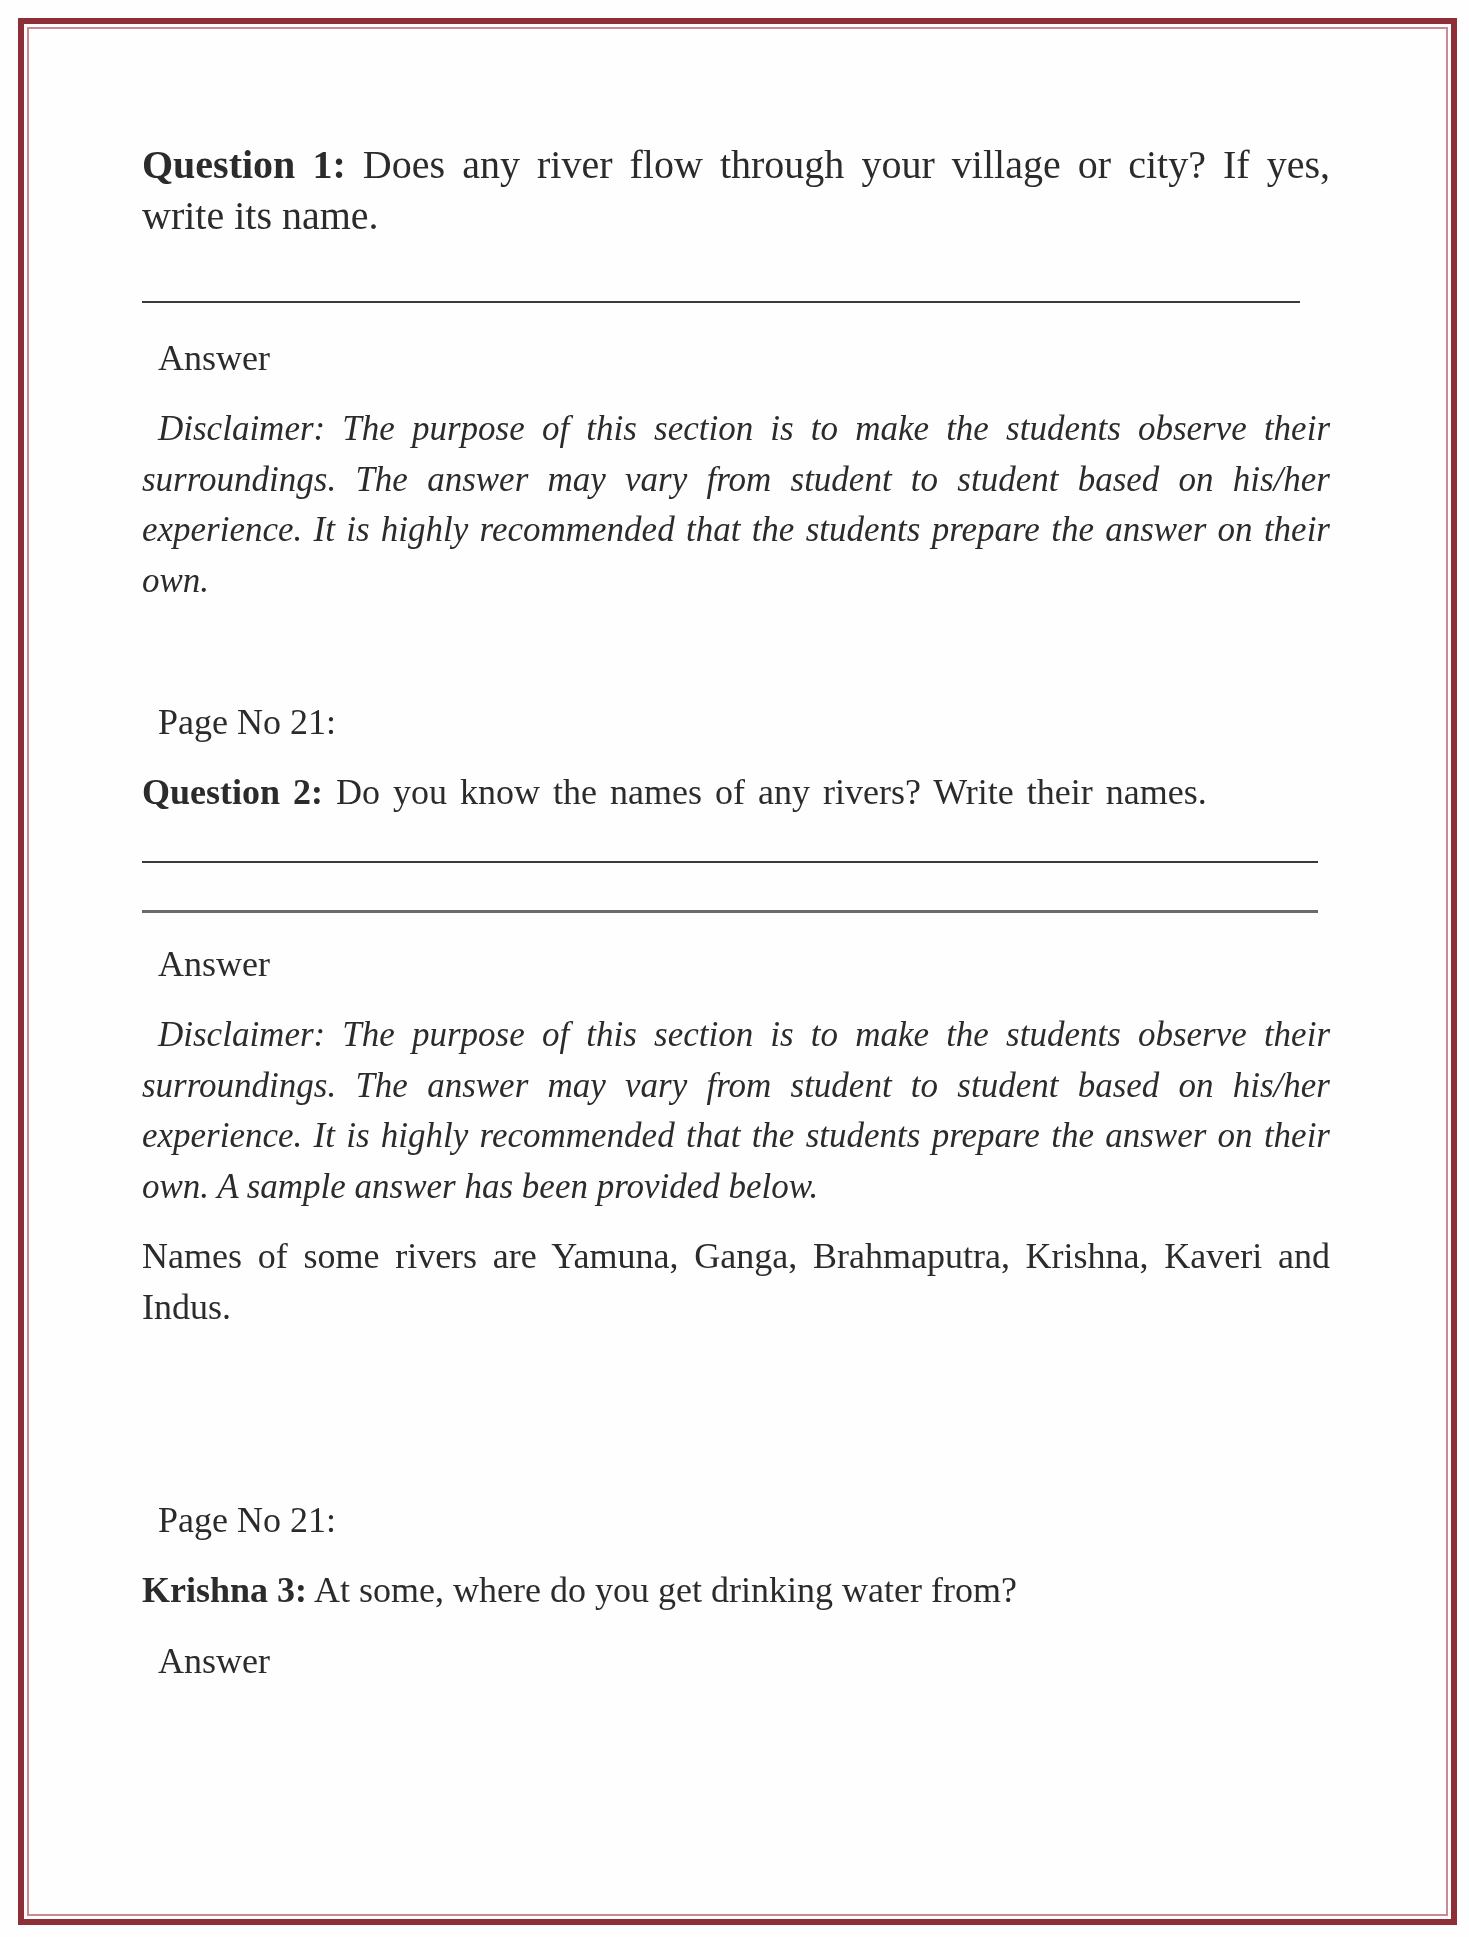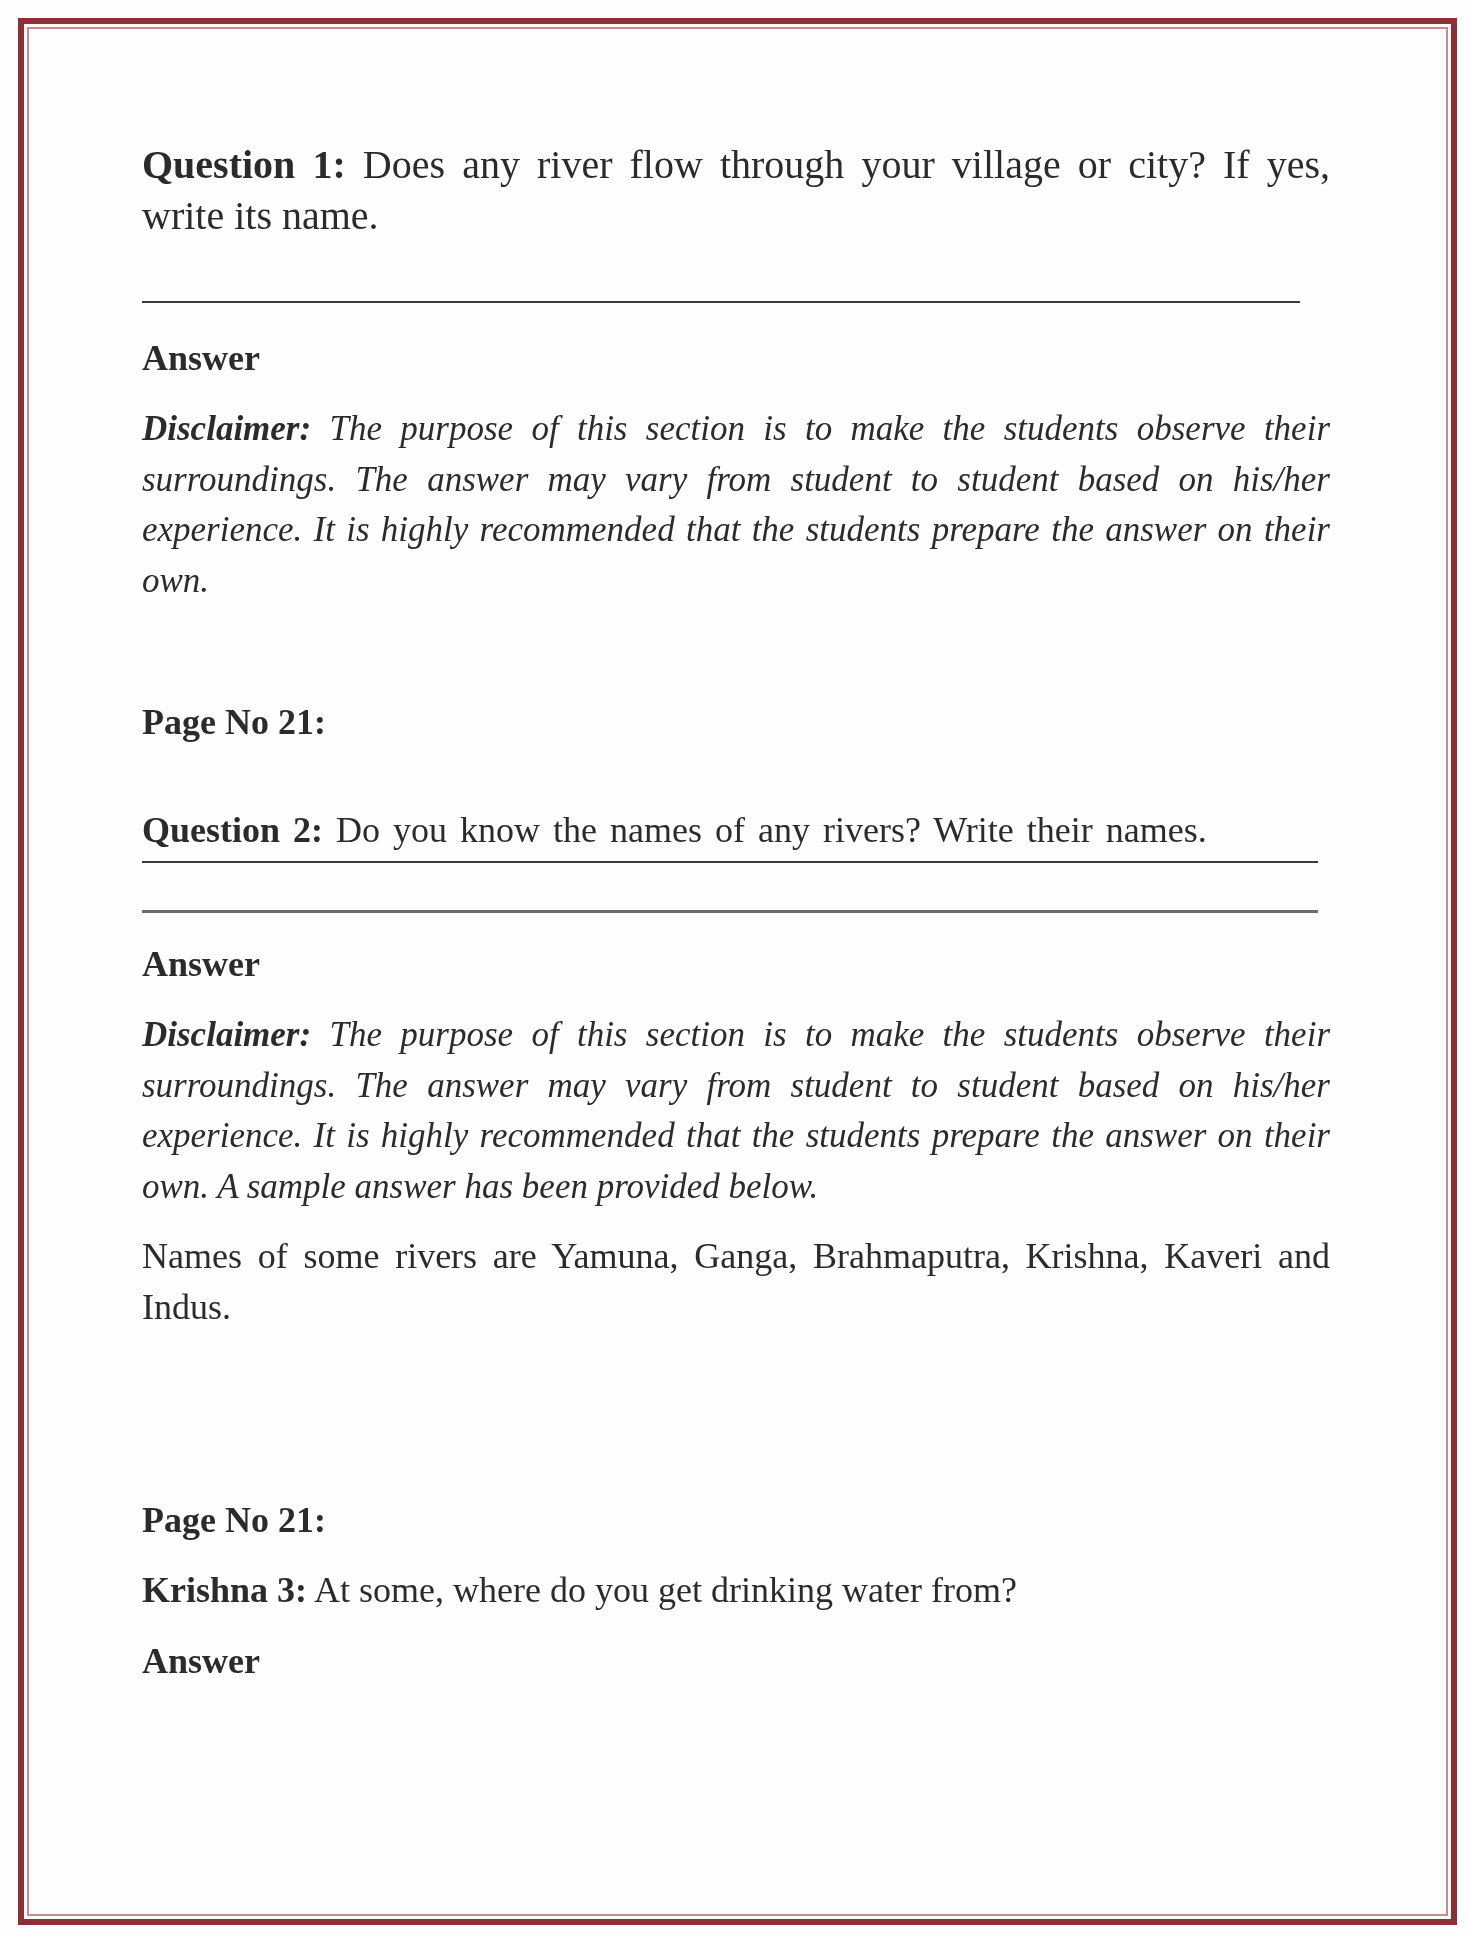--- a/index.html
+++ b/index.html
@@ -30,21 +30,21 @@
       left: 142px; top: 0;
       width: 1188px;
     }
     .line-text {
       position: absolute;
       left: 0;
       font-size: 36px;
       line-height: 50px;
       white-space: nowrap;
     }
-    .bold { font-weight: bold; }
+    .bold { font-weight: normal; margin-left: 16px; }
     .center { }
     .rule {
       position: absolute;
       left: 0;
       height: 0;
       border-top: 2px solid #3a3a3a;
     }
     .rule.grey { border-top: 3px solid #6b6b6b; }
     .para {
       position: absolute;
@@ -73,21 +73,21 @@
 
   <div class="line-text bold" style="top:333px;">Answer</div>
 
   <div class="para italic-para" style="top:404px;">
     <span class="bold">Disclaimer:</span>
     <span>The purpose of this section is to make the students observe their surroundings. The answer may vary from student to student based on his/her experience. It is highly recommended that the students prepare the answer on their own.</span>
   </div>
 
   <div class="line-text bold center" style="top:697px; width:1188px;">Page No 21:</div>
 
-  <div class="para" style="top:767px; word-spacing:4px;margin-top:38px;">
+  <div class="para" style="top:767px; word-spacing:4px;">
     <span class="q-label">Question 2:</span>
     <span>Do you know the names of any rivers? Write their names.</span>
   </div>
   <div class="rule" style="top:861px; width:1176px;"></div>
   <div class="rule grey" style="top:910px; width:1176px;"></div>
 
   <div class="line-text bold" style="top:939px;">Answer</div>
 
   <div class="para italic-para" style="top:1010px;">
     <span class="bold">Disclaimer:</span>

